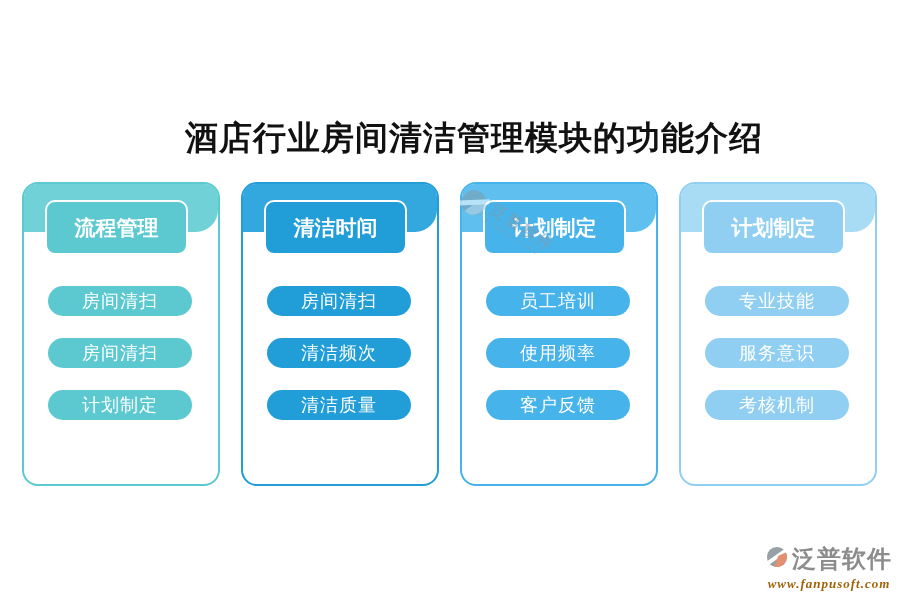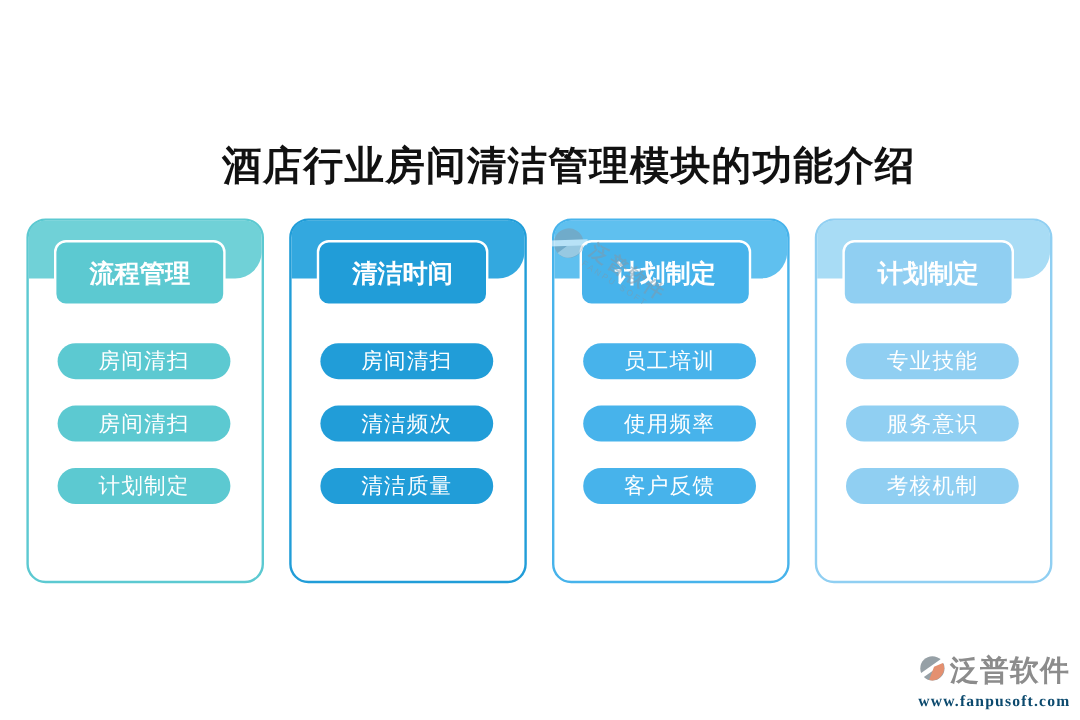--- a/index.html
+++ b/index.html
@@ -150,14 +150,14 @@
   <div class="footer-row">
     <span class="logo-icon">
       <svg width="22" height="22" viewBox="0 0 24 24">
         <circle cx="12" cy="12" r="11" fill="#96A0A6"></circle>
         <rect x="-2" y="9.5" width="28" height="4.5" fill="#ffffff" transform="rotate(-35 12 12)"></rect>
         <path d="M13.5 10.5 L21.5 7 A11 11 0 0 1 9 22.5 Z" fill="#E49070"></path>
       </svg>
     </span>
     <span class="footer-brand" style="color: rgb(140, 140, 140);">泛普软件</span>
   </div>
-  <span class="footer-url" style="color: #0c4a6e;">www.fanpusoft.com</span>
+  <span class="footer-url" style="color: #a16207; font-style: italic;">www.fanpusoft.com</span>
 </div>
 
 </body></html>

